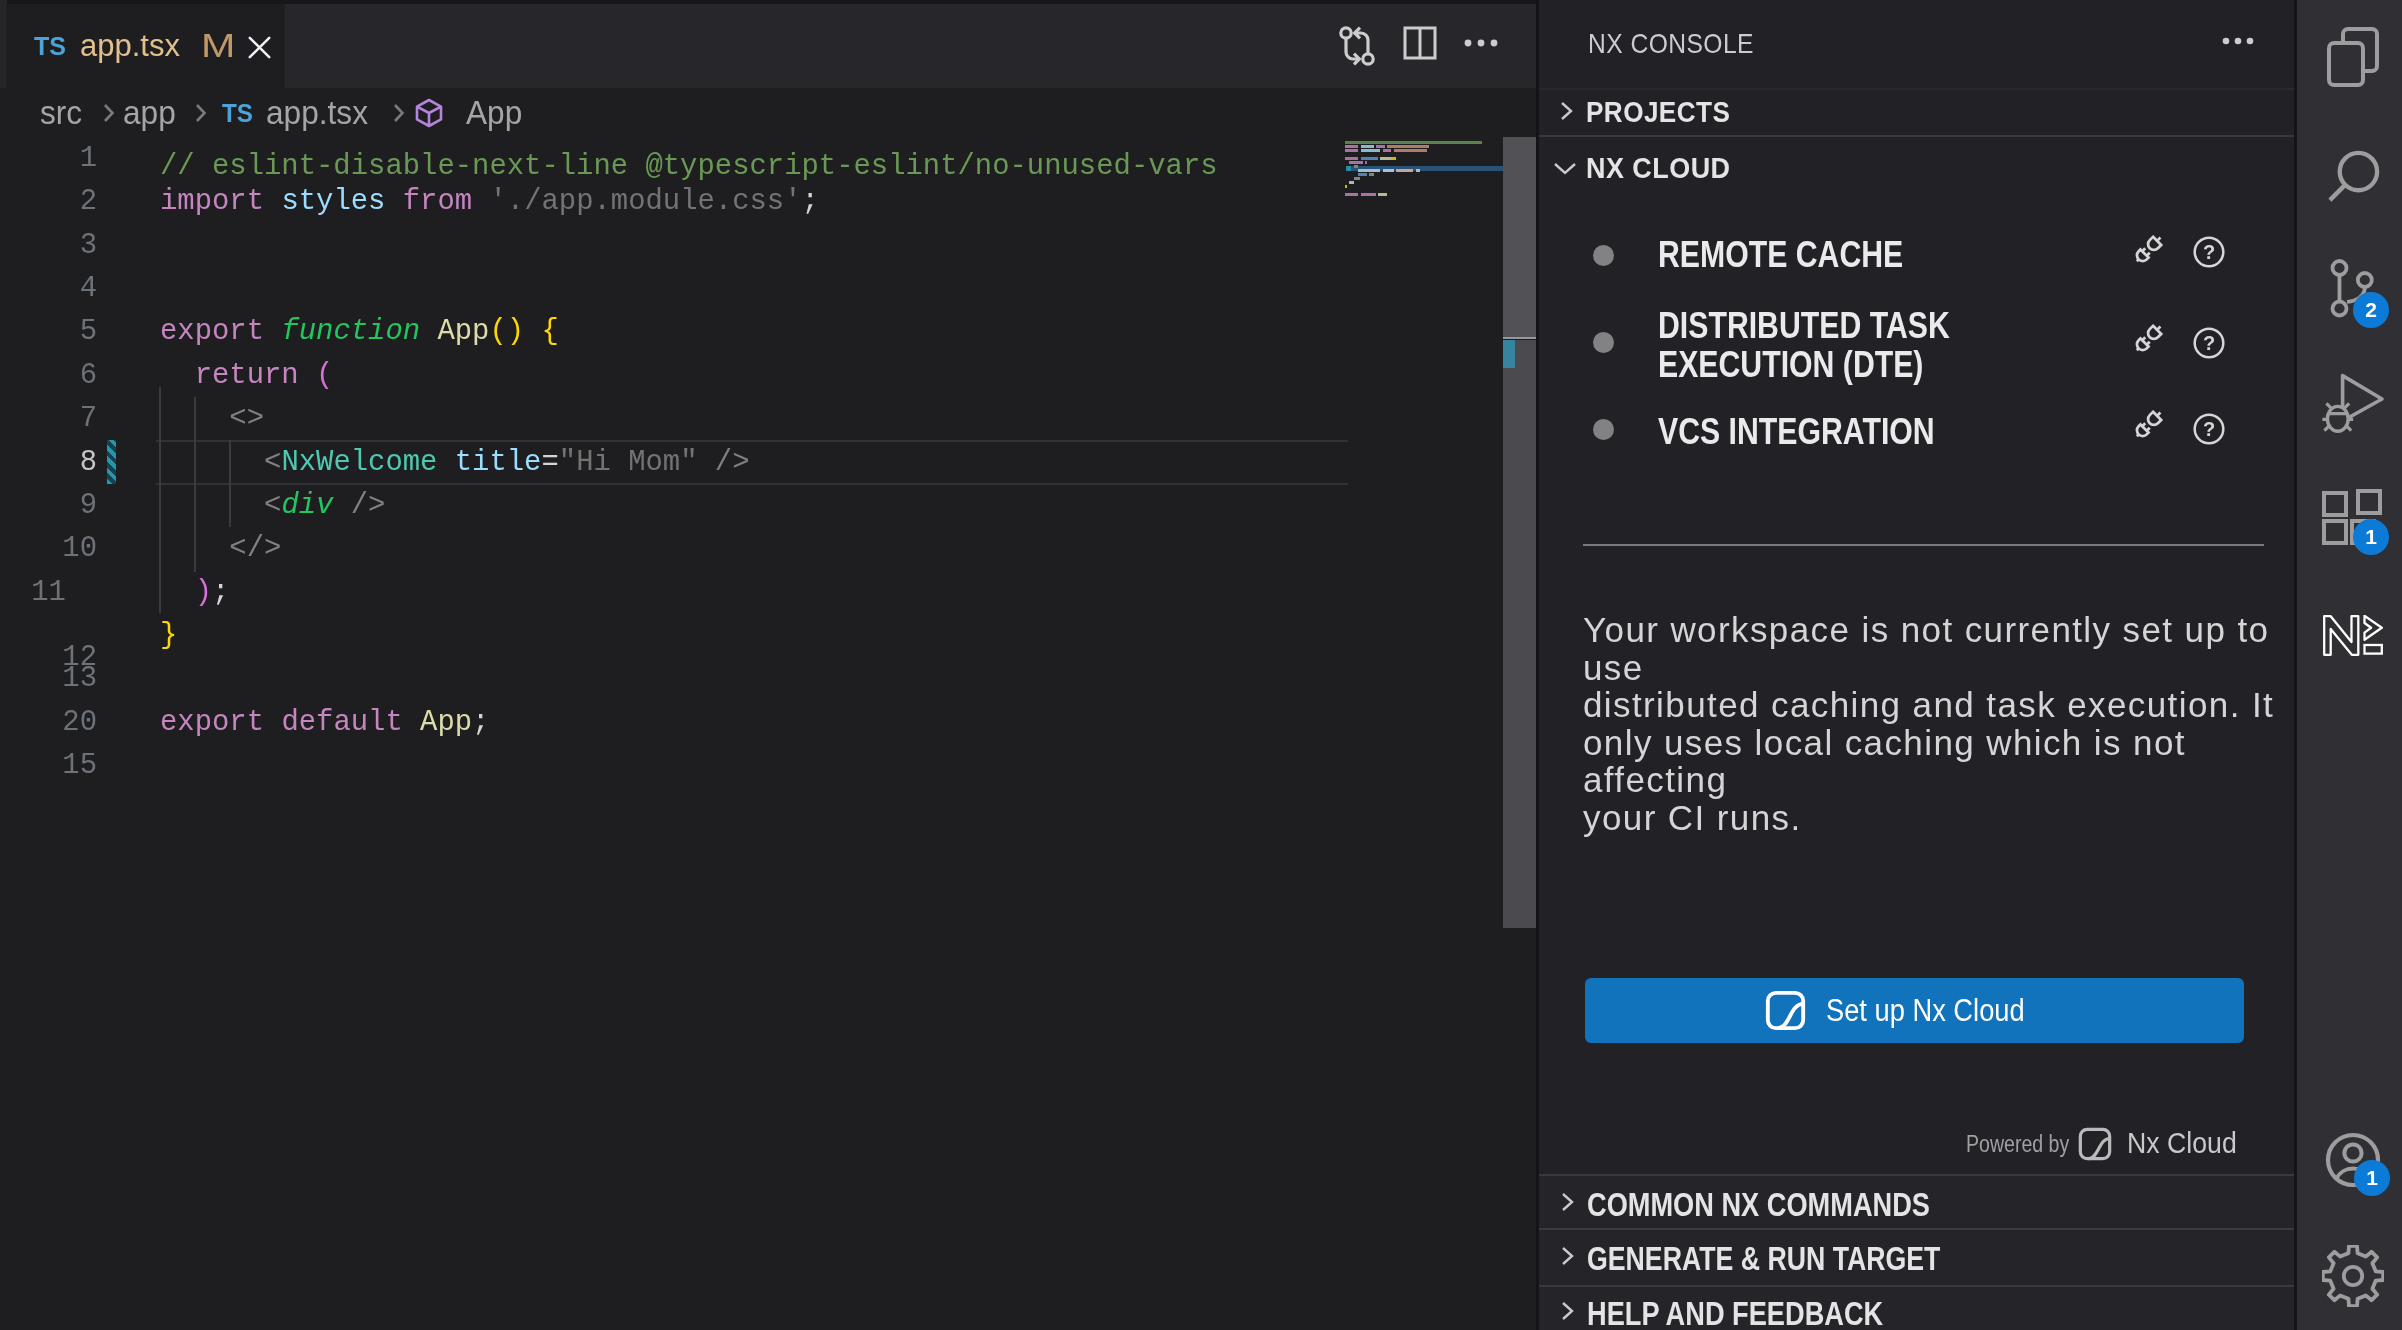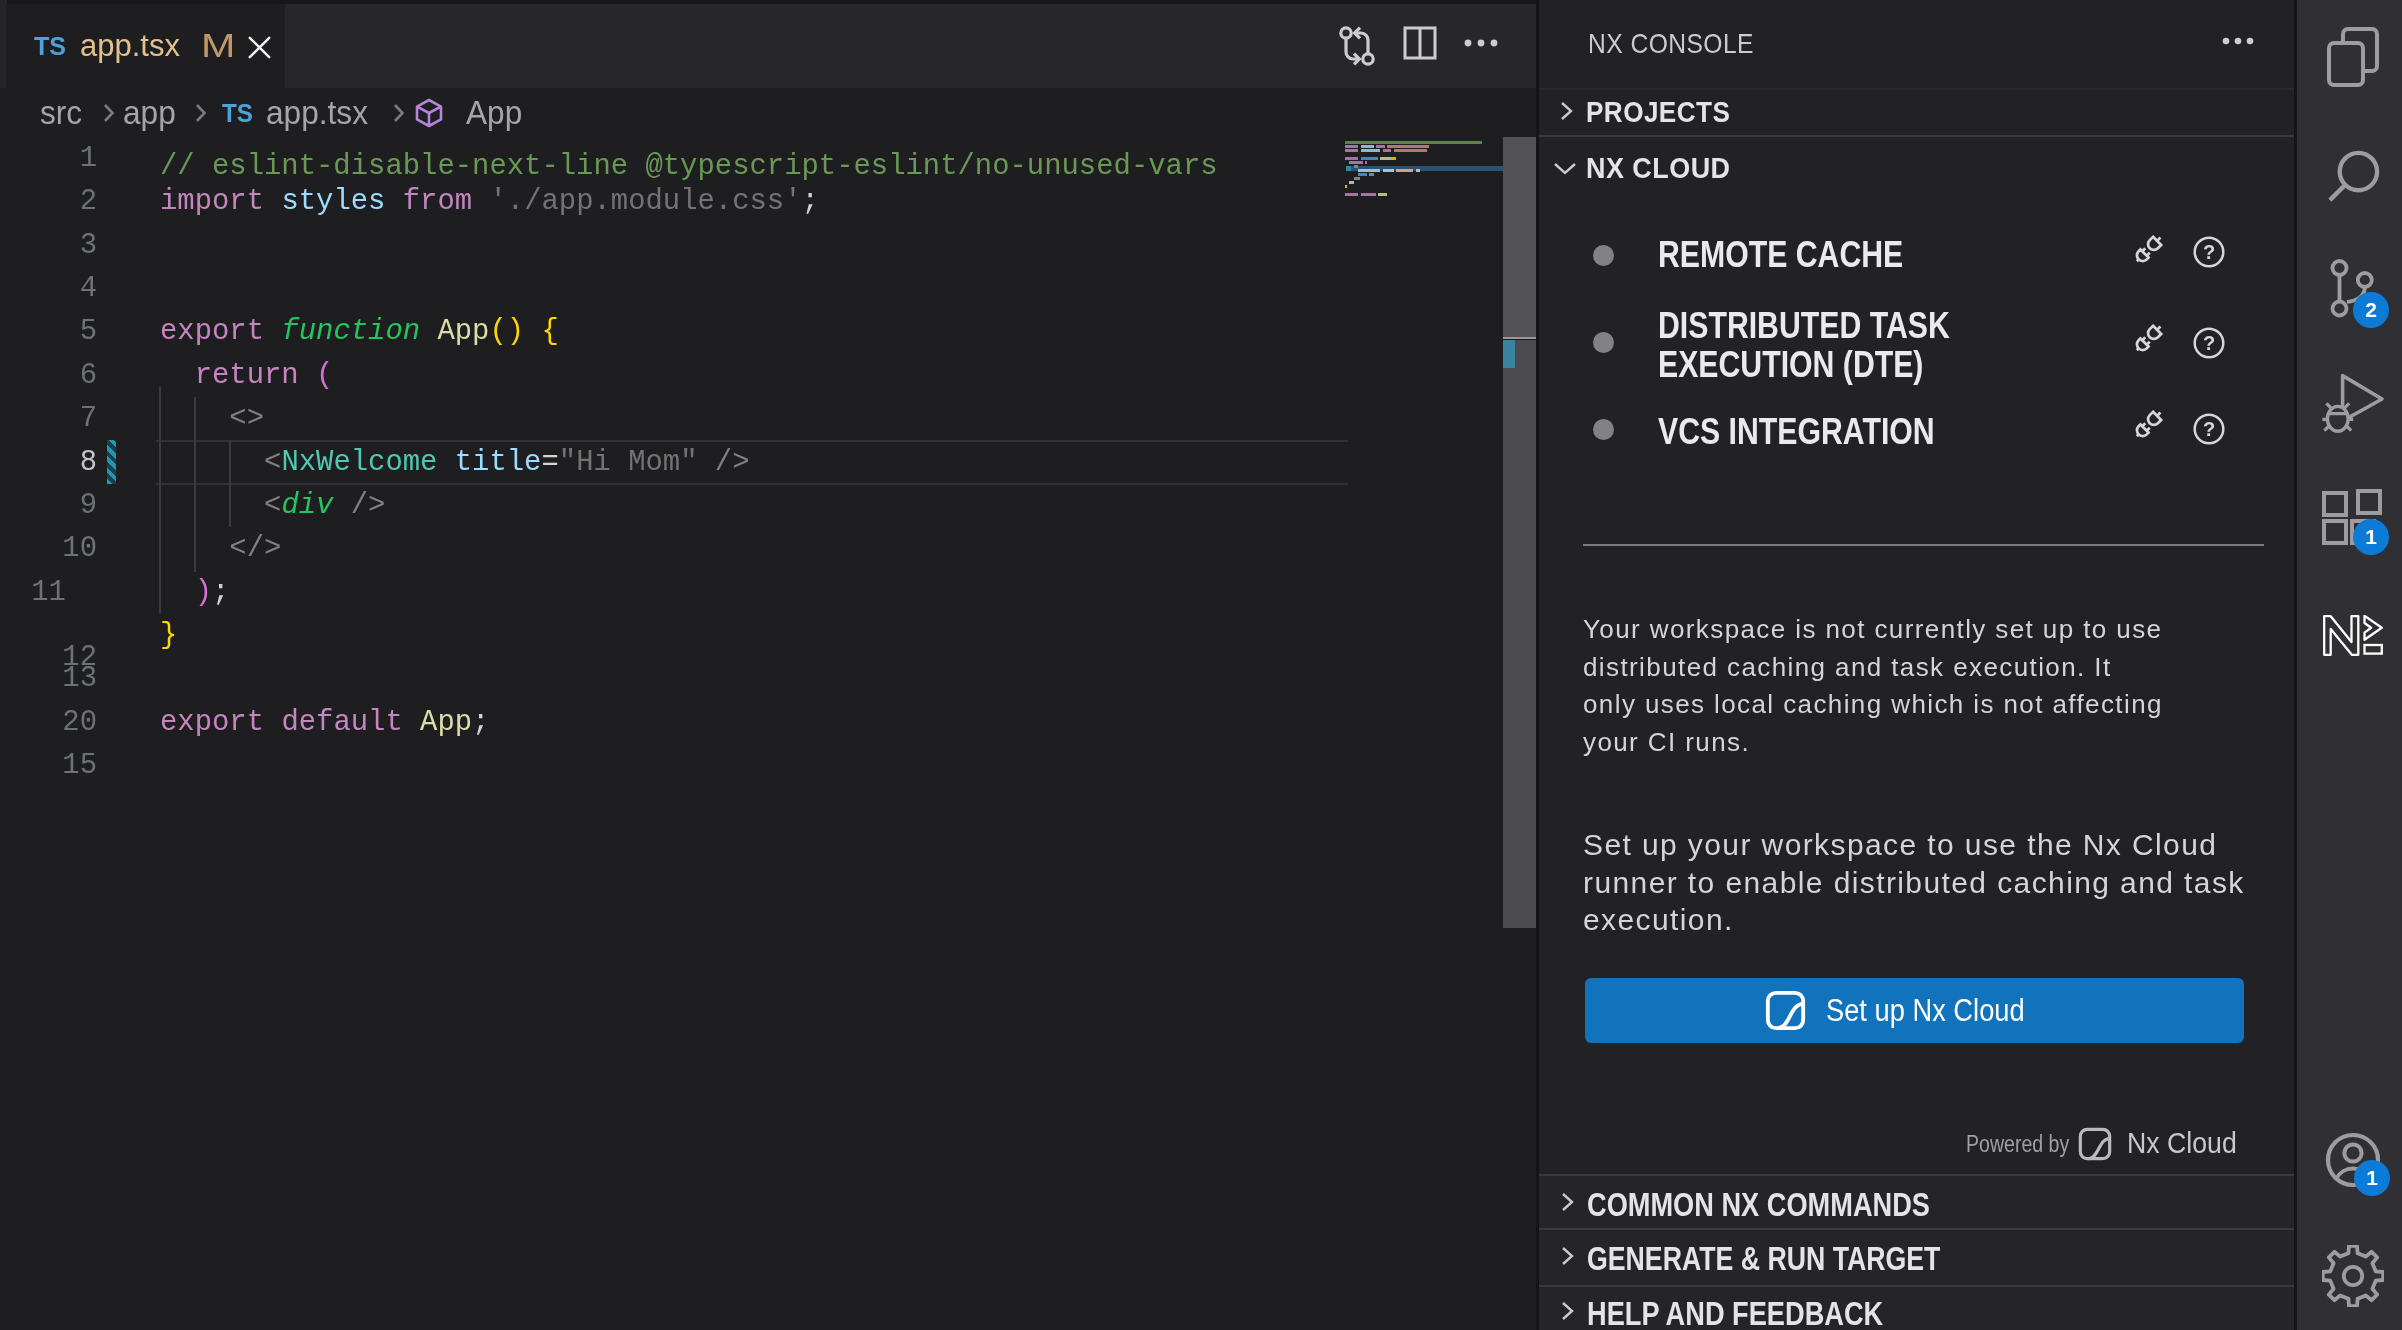--- a/index.html
+++ b/index.html
@@ -218,22 +218,21 @@
           <circle cx="17" cy="17" r="14.3" fill="none" stroke="#d6d6d8" stroke-width="2.5"></circle>
           <text x="17" y="23.8" text-anchor="middle" font-family="Liberation Sans, sans-serif" font-size="20" font-weight="600" fill="#d6d6d8">?</text>
         </svg></div>
     <div class="abs" style="left:653px;top:412px;width:34px;height:34px;"><svg width="34" height="34" viewBox="0 0 34 34">
           <circle cx="17" cy="17" r="14.3" fill="none" stroke="#d6d6d8" stroke-width="2.5"></circle>
           <text x="17" y="23.8" text-anchor="middle" font-family="Liberation Sans, sans-serif" font-size="20" font-weight="600" fill="#d6d6d8">?</text>
         </svg></div>
 
     <div class="abs" style="left:44px;top:544px;width:681px;height:2px;background:#7b7b7e;"></div>
 
-    <div class="abs" style="left:44px;top:611px;font-size:26px;line-height:37.6px;color:#d5d5d8;letter-spacing:1.4px;">Your workspace is not currently set up to use<br>distributed caching and task execution. It<br>only uses local caching which is not affecting<br>your CI runs.</div>
-    <div class="abs" style="left:44px;top:826px;font-size:30px;line-height:37.6px;color:#d5d5d8;letter-spacing:1.4px;">Set up your workspace to use the Nx Cloud<br>runner to enable distributed caching and task<br>execution.</div>
+    <div class="abs" style="left:44px;top:611px;font-size:35px;line-height:37.6px;color:#d5d5d8;letter-spacing:1.4px;">Your workspace is not currently set up to use<br>distributed caching and task execution. It<br>only uses local caching which is not affecting<br>your CI runs.</div>
 
     <div class="abs" style="left:46px;top:978px;width:659px;height:65px;background:#1073bc;border-radius:6px;">
       <svg class="abs" style="left:180px;top:12px;" width="41" height="41" viewBox="0 0 16 16">
           <rect x="1.1" y="1.1" width="13.8" height="13.8" rx="3.2" fill="none" stroke="#ffffff" stroke-width="1.5"></rect>
           <path d="M5.0 14.9 C9.6 14.9 9.8 5.4 14.9 5.4" fill="none" stroke="#ffffff" stroke-width="1.5"></path>
         </svg>
       <div class="abs" style="left:241px;top:0;height:65px;line-height:65px;font-size:31px;color:#ffffff;transform:scaleX(0.88);transform-origin:left center;">Set up Nx Cloud</div>
     </div>
 
     <div class="abs" style="left:427px;top:1131px;font-size:23px;color:#a0a0a3;transform:scaleX(0.85);transform-origin:left center;">Powered by</div>

